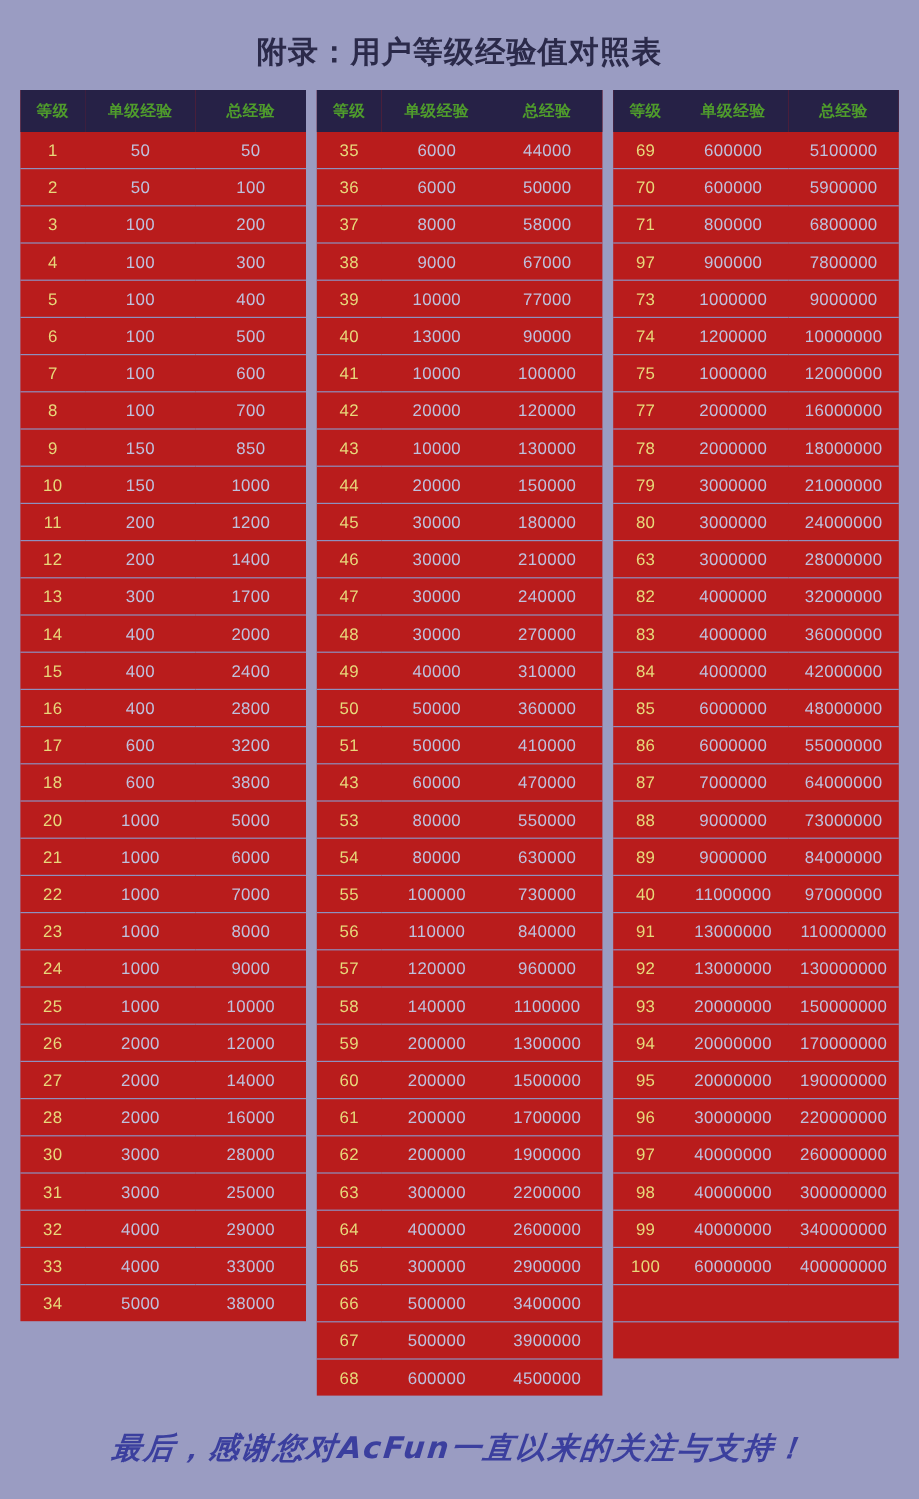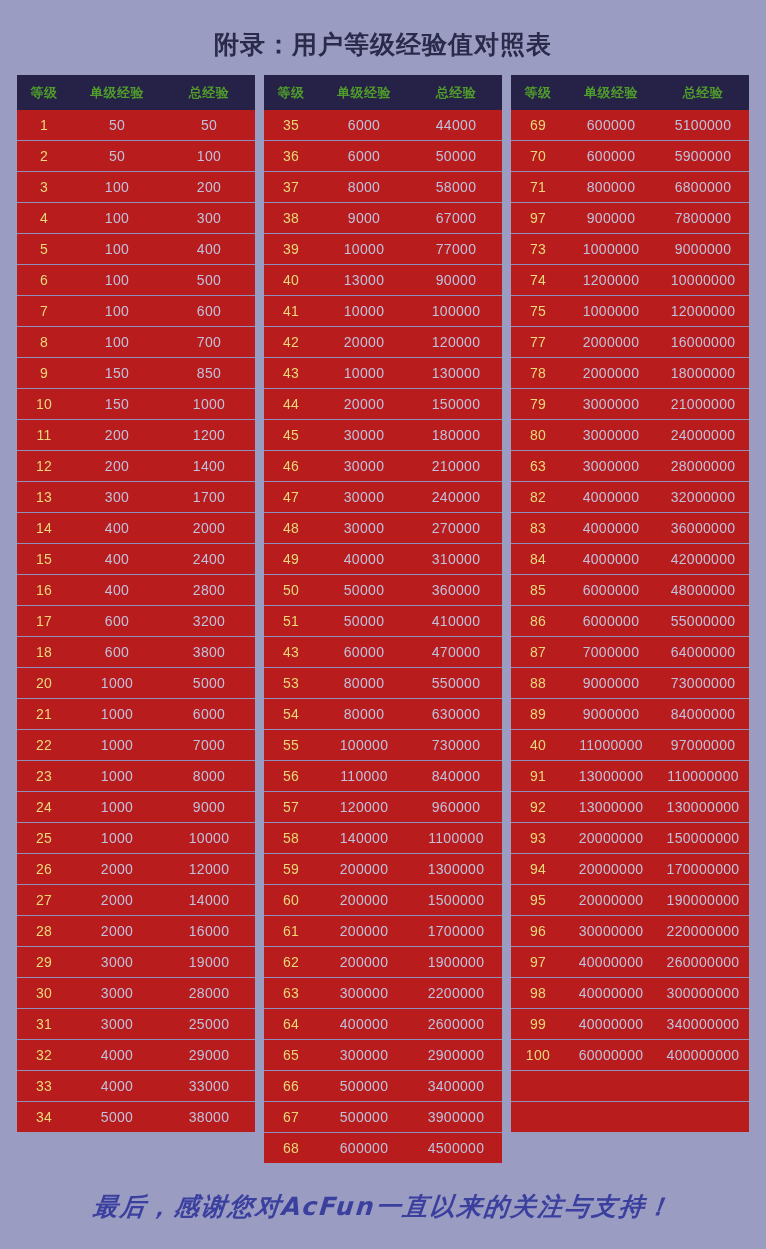--- a/index.html
+++ b/index.html
@@ -233,25 +233,20 @@
           <td class="cell-level">27</td>
           <td>2000</td>
           <td>14000</td>
         </tr>
         <tr>
           <td class="cell-level">28</td>
           <td>2000</td>
           <td>16000</td>
         </tr>
         <tr>
-          <td class="cell-level">29</td>
-          <td>3000</td>
-          <td>19000</td>
-        </tr>
-        <tr>
           <td class="cell-level">30</td>
           <td>3000</td>
           <td>28000</td>
         </tr>
         <tr>
           <td class="cell-level">31</td>
           <td>3000</td>
           <td>25000</td>
         </tr>
         <tr>

